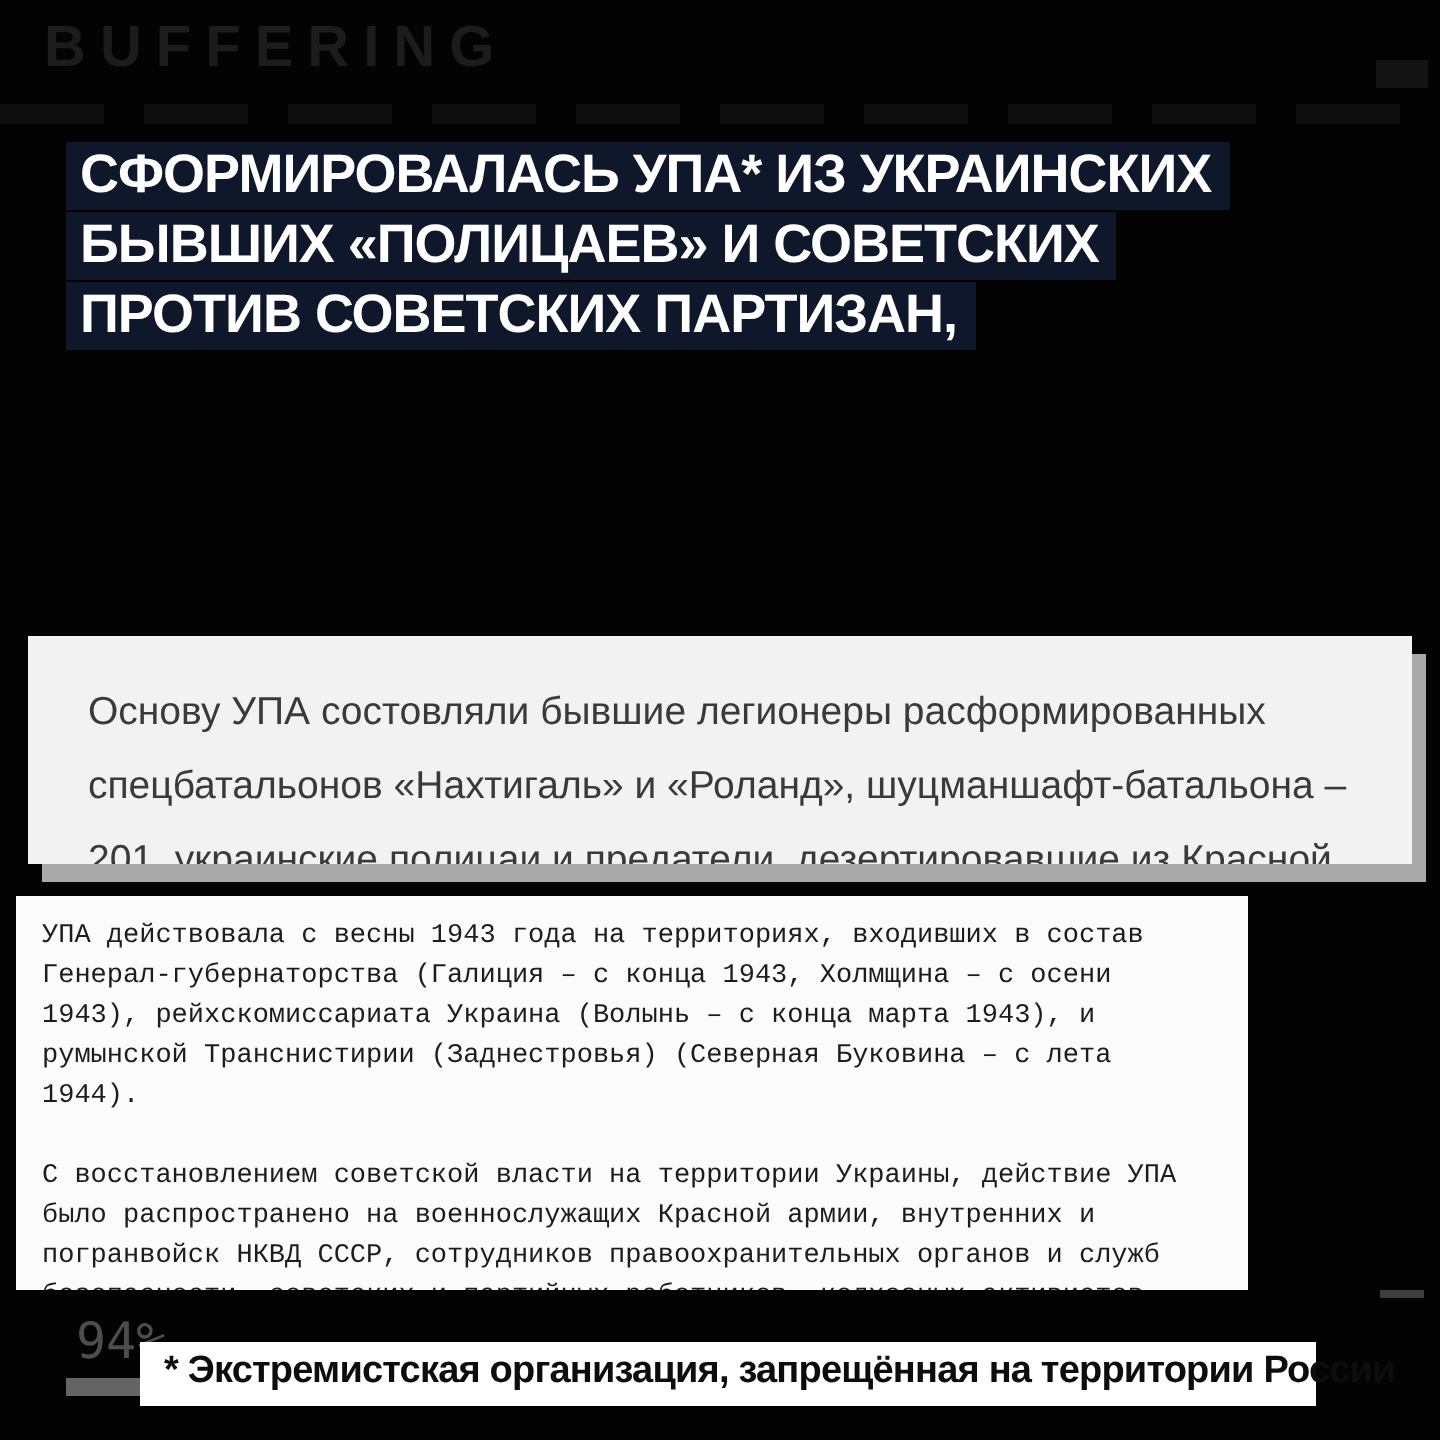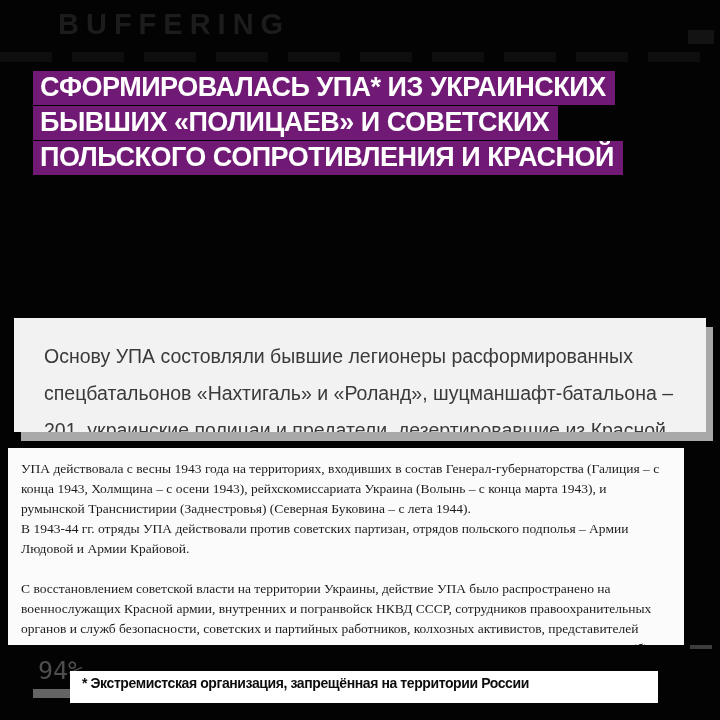--- a/index.html
+++ b/index.html
@@ -4,98 +4,97 @@
 <style>
   html,body{margin:0;padding:0;background:#000;}
   #stage{
     position:relative;width:720px;height:720px;background:#030303;
     overflow:hidden;font-family:"Liberation Sans",sans-serif;
   }
   
   .watermark{
     position:absolute;left:22px;top:8px;
     font-size:29px;font-weight:bold;letter-spacing:7px;
-    color:#1c1c1c;font-family:"Liberation Sans",sans-serif;margin-left:36px;
+    color:#1c1c1c;font-family:"Liberation Sans",sans-serif;
   }
   .film-strip{
     position:absolute;left:0;top:52px;width:720px;height:10px;
     background:repeating-linear-gradient(to right,#101010 0 52px,#030303 52px 72px);
     opacity:.85;
   }
   .corner-mark{
     position:absolute;right:6px;top:30px;width:26px;height:14px;background:#131313;
   }
   
   .headline{position:absolute;left:33px;top:71px;}
   .hl-line{
     display:table;margin:0 0 1px 0;
-    background:#701a75;color:#ffffff;
+    background:#0f172a;color:#ffffff;
     font-weight:bold;font-size:27px;line-height:30px;
     padding:1px 9px 3px 7px;letter-spacing:-0.5px;
     white-space:nowrap;
   }
   .hl-line.no-bg{
     background:linear-gradient(to right,#d8202a 0 8px,transparent 8px);
   }
   
   .summary-card{
     position:absolute;left:14px;top:318px;width:692px;height:114px;
     background:#f3f2f2;box-shadow:7px 9px 0 #a9a9a9;
     box-sizing:border-box;padding:20px 10px 0 30px;
     color:#3a3a3a;font-size:19.5px;line-height:37px;
     font-family:"Liberation Sans",sans-serif;overflow:hidden;
   }
   
   .detail-card{
-    position:absolute;left:8px;top:448px;width:676px;height:197px;
+    position:absolute;left:8px;top:448px;width:616px;height:197px;
     background:#fbfbfb;box-sizing:border-box;padding:11px 12px 0 13px;
-    color:#1c1c1c;font-family:Liberation Serif, serif;
+    color:#1c1c1c;font-family:Liberation Mono, monospace;
     font-size:13.5px;line-height:20px;overflow:hidden;
   }
   .detail-card p{margin:0;}
   .detail-card p + p.gap{margin-top:20px;}
   
   .percent-label{
     position:absolute;left:38px;top:656px;
     font-family:"DejaVu Sans Mono",monospace;
     font-size:25px;color:#4d4d4d;
   }
   .progress-bar{
     position:absolute;left:33px;top:689px;width:78px;height:9px;background:#646464;
   }
   .disclaimer-box{
     position:absolute;left:70px;top:671px;width:588px;height:32px;
     background:#ffffff;box-sizing:border-box;padding:4px 12px 0 12px;
-    color:#0d0d0d;font-weight:bold;font-size:14px;letter-spacing:-0.4px;
+    color:#0d0d0d;font-weight:bold;font-size:19px;letter-spacing:-0.4px;
     white-space:nowrap;font-family:"Liberation Sans",sans-serif;
   }
   .edge-dash{position:absolute;right:8px;top:645px;width:22px;height:4px;background:#3d3d3d;}
 </style>
 </head>
 <body>
 
 <div id="stage">
 
   <div class="watermark">BUFFERING</div>
   <div class="film-strip"></div>
   <div class="corner-mark"></div>
 
   <div class="headline">
     <div class="hl-line">СФОРМИРОВАЛАСЬ УПА* ИЗ УКРАИНСКИХ</div>
     <div class="hl-line">БЫВШИХ «ПОЛИЦАЕВ» И СОВЕТСКИХ</div>
-    <div class="hl-line">ПОЛЬСКОГО СОПРОТИВЛЕНИЯ И КРАСНОЙ</div>
+    <div class="hl-line">ПРОТИВ СОВЕТСКИХ ПАРТИЗАН,</div>
   </div>
 
   <div class="summary-card">
     <span>Основу УПА состовляли бывшие легионеры расформированных спецбатальонов «Нахтигаль» и «Роланд», шуцманшафт-батальона – 201, украинские полицаи и предатели, дезертировавшие из Красной Армии.</span>
   </div>
 
   <div class="detail-card">
     <p>УПА действовала с весны 1943 года на территориях, входивших в состав Генерал-губернаторства (Галиция – с конца 1943, Холмщина – с осени 1943), рейхскомиссариата Украина (Волынь – с конца марта 1943), и румынской Транснистирии (Заднестровья) (Северная Буковина – с лета 1944).</p>
-    <p>В 1943-44 гг. отряды УПА действовали против советских партизан, отрядов польского подполья – Армии Людовой и Армии Крайовой.</p>
     <p class="gap">С восстановлением советской власти на территории Украины, действие УПА было распространено на военнослужащих Красной армии, внутренних и погранвойск НКВД СССР, сотрудников правоохранительных органов и служб безопасности, советских и партийных работников, колхозных активистов, представителей интеллигенции, приехавших «с востока», лиц из числа местного гражданского населения и структур ОУН(б), заподозренных в поддержке или лояльности советской власти.</p>
   </div>
 
   <div class="percent-label">94%</div>
   <div class="progress-bar"></div>
 
   <div class="disclaimer-box">
     <span>* Экстремистская организация, запрещённая на территории России</span>
   </div>
 

